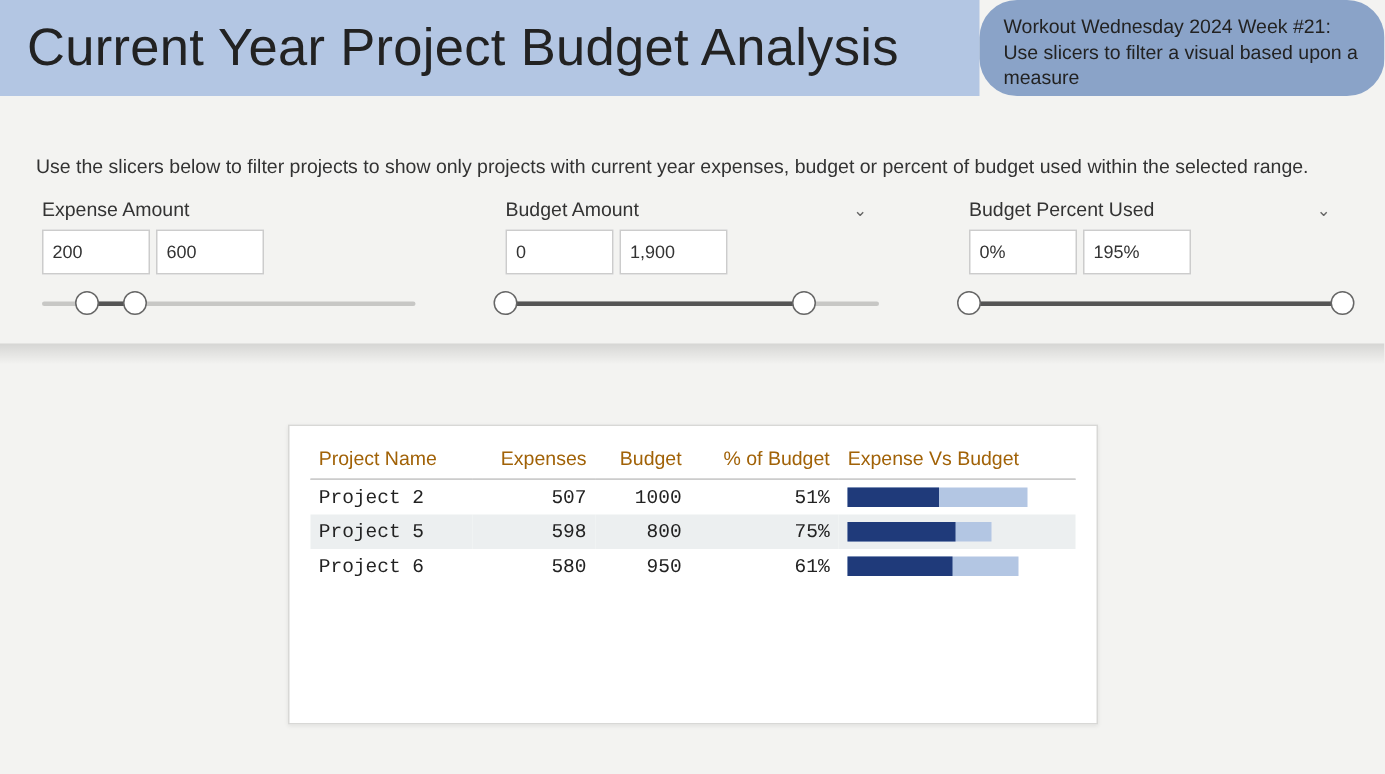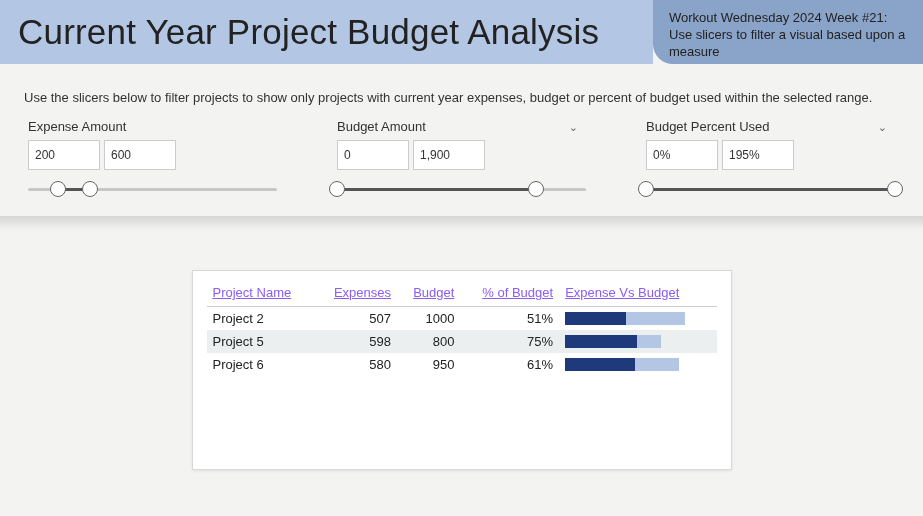--- a/index.html
+++ b/index.html
@@ -30,23 +30,24 @@
     letter-spacing: 0.2px;
   }
   .header-side {
     width: 270px;
     background: #8aa3c8;
     border-bottom-left-radius: 20px;
     padding: 10px 14px 6px 16px;
     font-size: 13px;
     line-height: 1.3;
     color: #222;
+    border-radius: 25px;
   }
   .instructions {
-    padding: 26px 24px 14px 24px;
+    padding: 39px 24px 14px 24px;
     font-size: 13px;
     color: #333;
   }
   .slicers {
     display: flex;
     gap: 60px;
     padding: 0 28px 16px 28px;
   }
   .slicer {
     flex: 1;
@@ -122,28 +123,28 @@
     padding: 10px 14px;
   }
   table {
     width: 100%;
     border-collapse: collapse;
     font-size: 13px;
   }
   th {
     text-align: left;
     font-weight: 400;
-    color: #8b5cf6;
+    color: #a16207;
     padding: 4px 6px 6px 6px;
     border-bottom: 1px solid #ccc;
-    text-decoration: underline;
   }
   th.num, td.num { text-align: right; }
   td {
     padding: 4px 6px;
+    font-family: Liberation Mono, monospace;
   }
   tbody tr.alt { background: #eceff0; }
   .barcell {
     position: relative;
     width: 120px;
     height: 13px;
   }
   .barbg {
     position: absolute;
     left: 0; top: 0;

